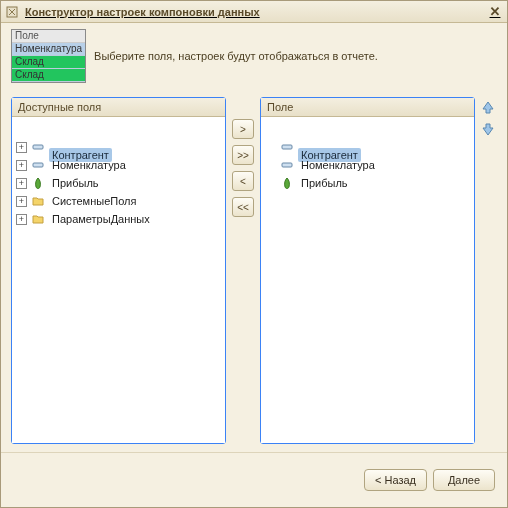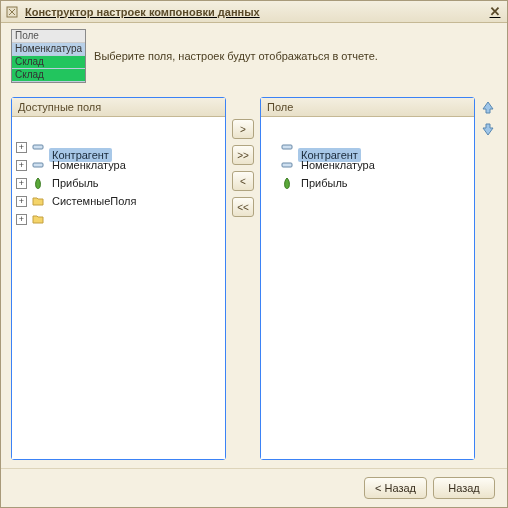--- a/index.html
+++ b/index.html
@@ -31,21 +31,21 @@
   .tree-item .ticon { width: 14px; height: 14px; display: inline-flex; align-items: center; justify-content: center; }
   .tree-item .label { font-size: 11px; color: #222; padding: 1px 3px; border-radius: 2px; white-space: nowrap; }
   .tree-item.selected .label { background: #a8c8e8; color: #1a2a3a; margin-top: 16px; }
   
   .mid-col { width: 26px; display: flex; flex-direction: column; gap: 6px; padding-top: 22px; align-items: center; }
   .xfer-btn { width: 22px; height: 20px; border: 1px solid #b0a480; background: linear-gradient(to bottom, #fefcf5, #ece4cc); border-radius: 3px; font-size: 10px; color: #5a4a2a; cursor: pointer; display: flex; align-items: center; justify-content: center; }
   
   .side-col { width: 18px; display: flex; flex-direction: column; gap: 6px; padding-top: 2px; align-items: center; }
   .arrow-btn { width: 16px; height: 16px; cursor: pointer; }
   
-  .footer { padding: 8px 12px; display: flex; justify-content: flex-end; gap: 6px; background: #f5f0e1; border-top: 1px solid #ddd4ba; }
+  .footer { padding: 16px 12px; display: flex; justify-content: flex-end; gap: 6px; background: #f5f0e1; border-top: 1px solid #ddd4ba; }
   .btn { min-width: 62px; height: 22px; padding: 0 10px; border: 1px solid #b0a480; background: linear-gradient(to bottom, #fefcf5, #ece4cc); border-radius: 4px; font-size: 11px; color: #3a3020; cursor: pointer; }
   .btn.default { border: 1px solid #8a7a50; box-shadow: 0 0 0 1px #d4c89a inset; font-weight: normal; }
   
   svg { display: block; }
 </style>
 </head>
 <body>
 
 <div class="window">
 
@@ -111,20 +111,21 @@
             </span>
             <span class="label">СистемныеПоля</span>
           </div>
           <div class="tree-item">
             <span class="expand">+</span>
             <span class="ticon">
               <svg width="14" height="14">
                 <path d="M2 4 L6 4 L7 5 L12 5 L12 11 L2 11 Z" fill="#f4d46a" stroke="#c4a040"></path>
               </svg>
             </span>
+            <span class="label">ПараметрыДанных</span>
           </div>
         </div>
     </div>
 
     <div class="mid-col">
       <button class="xfer-btn">&gt;</button>
       <button class="xfer-btn">&gt;&gt;</button>
       <button class="xfer-btn">&lt;</button>
       <button class="xfer-btn">&lt;&lt;</button>
     </div>
@@ -172,16 +173,16 @@
         <svg width="16" height="16">
             <path d="M8 14 L13 7 L10 7 L10 3 L6 3 L6 7 L3 7 Z" fill="#9ec5e8" stroke="#5a88b0"></path>
           </svg>
       </span>
     </div>
 
   </div>
 
   <div class="footer">
     <button class="btn">&lt; Назад</button>
-    <button class="btn">Назад</button>
+    <button class="btn">Далее</button>
   </div>
 
 </div>
 
 </body></html>

